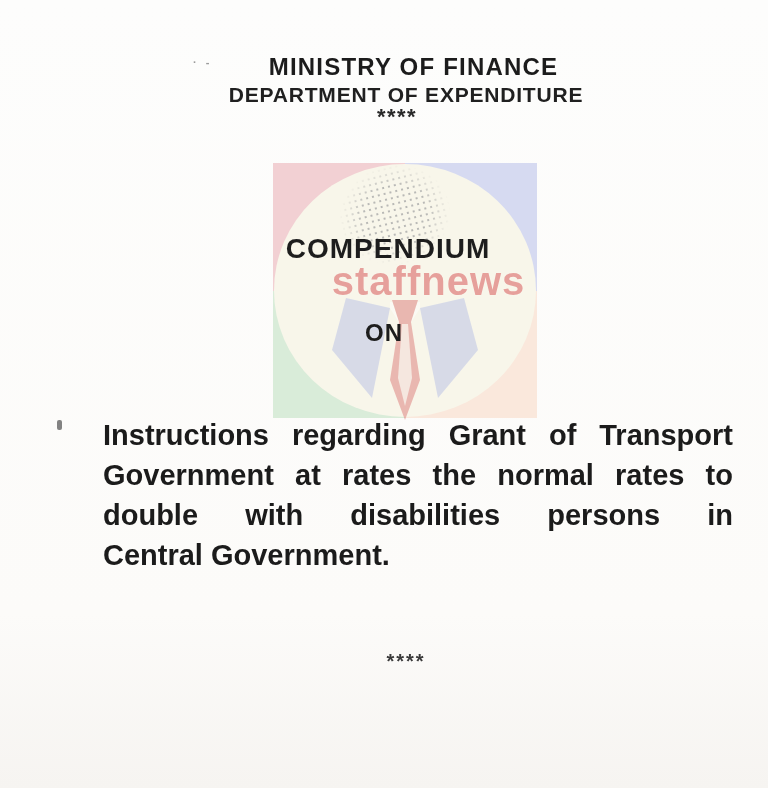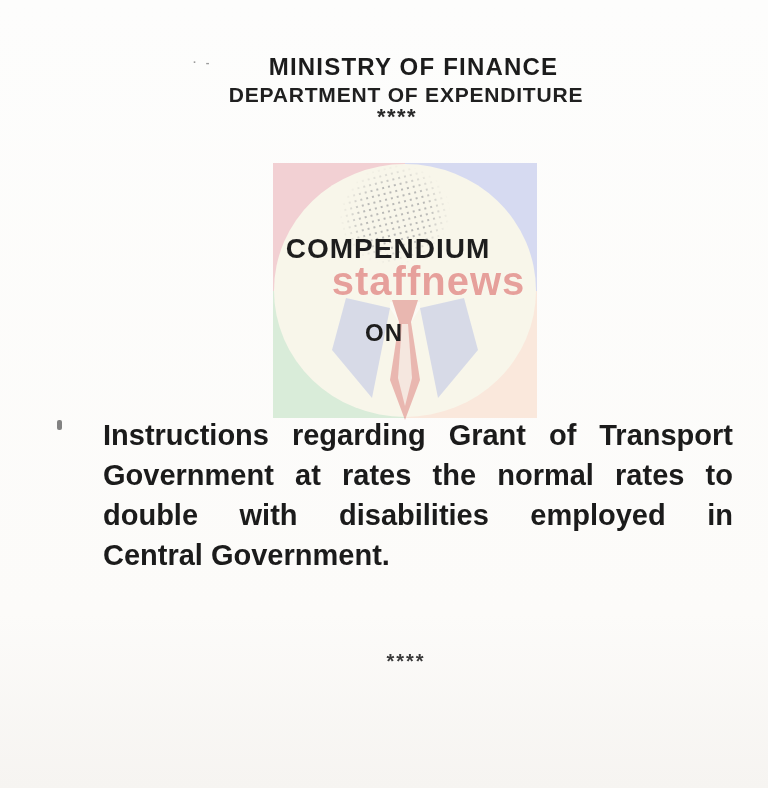--- a/index.html
+++ b/index.html
@@ -144,21 +144,21 @@
         <span>rates</span>
         <span>the</span>
         <span>normal</span>
         <span>rates</span>
         <span>to</span>
       </div>
     <div class="jline">
         <span>double</span>
         <span>with</span>
         <span>disabilities</span>
-        <span>employed</span>
+        <span>persons</span>
         <span>in</span>
       </div>
     <div class="lline">Central Government.</div>
   </div>
 
   <div class="f-stars">****</div>
 
 </div>
 
 </body></html>

